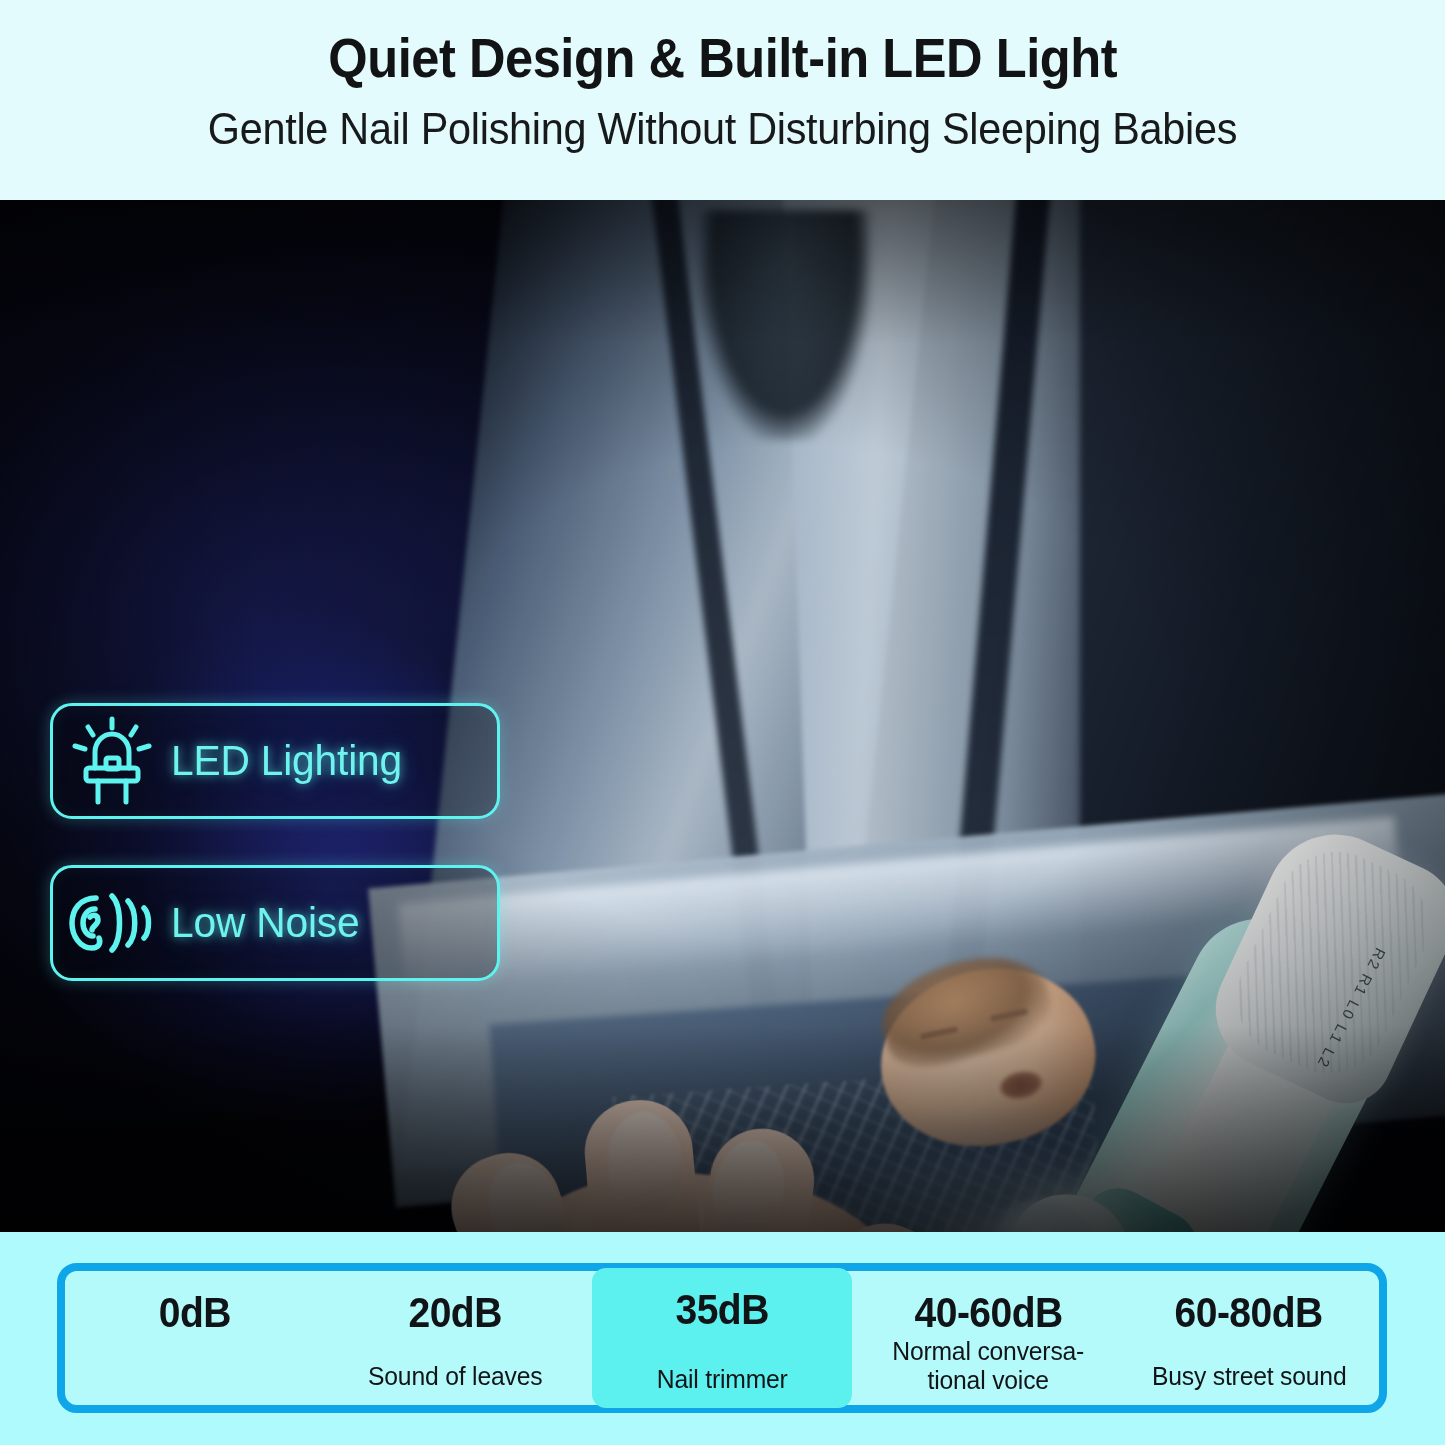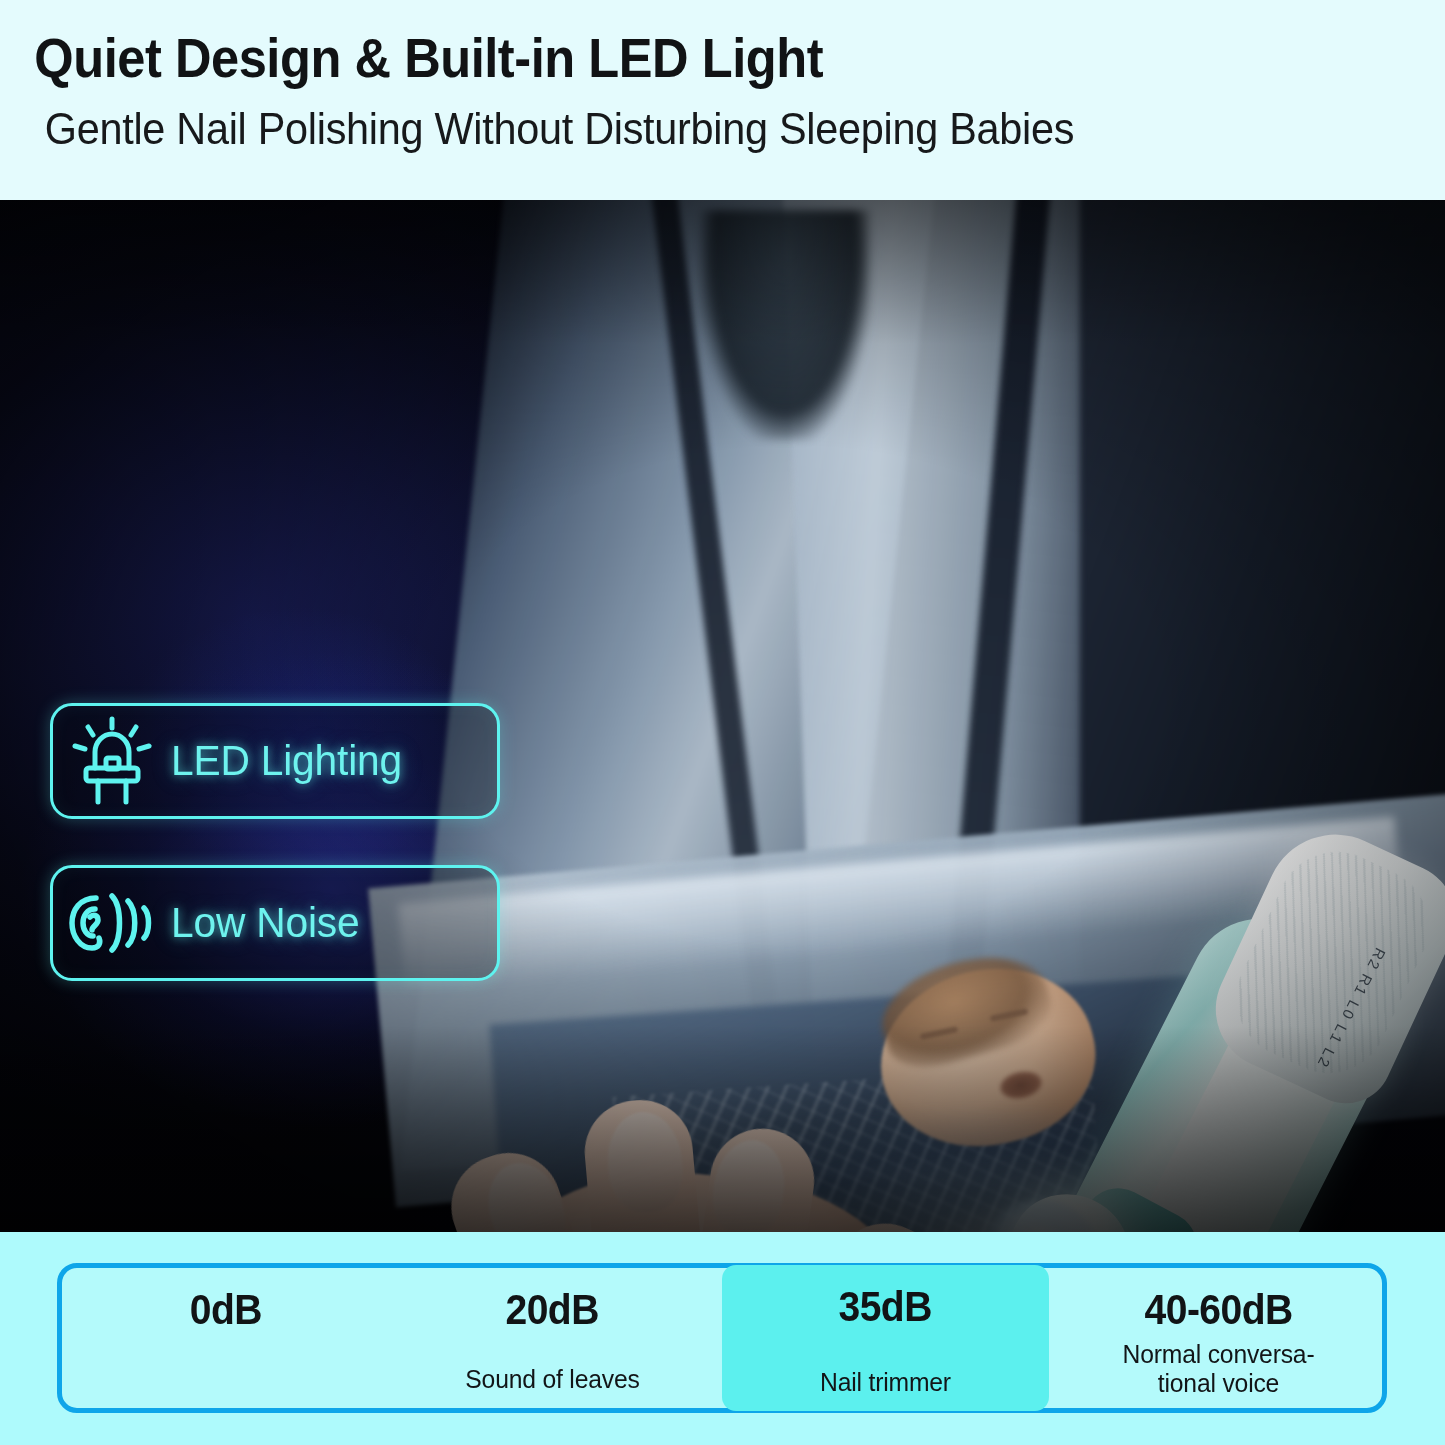--- a/index.html
+++ b/index.html
@@ -9,21 +9,21 @@
     background:#e4fbfd;
     font-family:"Liberation Sans", sans-serif;
     overflow:hidden;
   }
   .page{position:relative;width:1445px;height:1445px;overflow:hidden;background:#e4fbfd;}
 
   
   .header{
     position:absolute;left:0;top:0;width:1445px;height:200px;
     background:#e4fbfd;
-    display:flex;flex-direction:column;align-items:flex-start;justify-content:flex-start;
+    display:flex;flex-direction:column;align-items:center;justify-content:flex-start;
     padding-top:30px;box-sizing:border-box;
   }
   .header-title{
     font-size:55px;font-weight:700;color:#111315;letter-spacing:-0.5px;
     line-height:1.05;white-space:nowrap;
     transform:scaleX(0.92);transform-origin:center;
   }
   .header-subtitle{
     font-size:45px;font-weight:400;color:#17191b;letter-spacing:-0.3px;
     line-height:1.05;margin-top:17px;white-space:nowrap;
@@ -247,21 +247,21 @@
     transform:scaleX(0.97);transform-origin:left center;
   }
 
   
   .db-band{
     position:absolute;left:0;top:1232px;width:1445px;height:213px;
     background:#aefafc;
   }
   .db-panel{
     position:absolute;left:57px;top:31px;width:1330px;height:150px;
-    background:#b4fafb;border:5px solid #0ea5e9;border-radius:20px;
+    background:#b4fafb;border:8px solid #0ea5e9;border-radius:20px;
     display:flex;box-sizing:border-box;
   }
   .db-cell{
     flex:1;position:relative;
     display:flex;flex-direction:column;align-items:center;justify-content:flex-start;
     padding-top:21px;box-sizing:border-box;
   }
   .db-cell.highlight{
     background:#5cf0ee;border-radius:14px;margin:-3px 6px;
   }
@@ -391,17 +391,21 @@
       <div class="db-cell highlight">
         <div class="db-value">35dB</div>
         <div class="db-desc">Nail trimmer</div>
       </div>
 
       <div class="db-cell">
         <div class="db-value">40-60dB</div>
         <div class="db-desc two-line">Normal conversa-<br>tional voice</div>
       </div>
 
+      <div class="db-cell">
+        <div class="db-value">60-80dB</div>
+        <div class="db-desc">Busy street sound</div>
+      </div>
 
     </div>
   </div>
 
 </div>
 
 </body></html>

